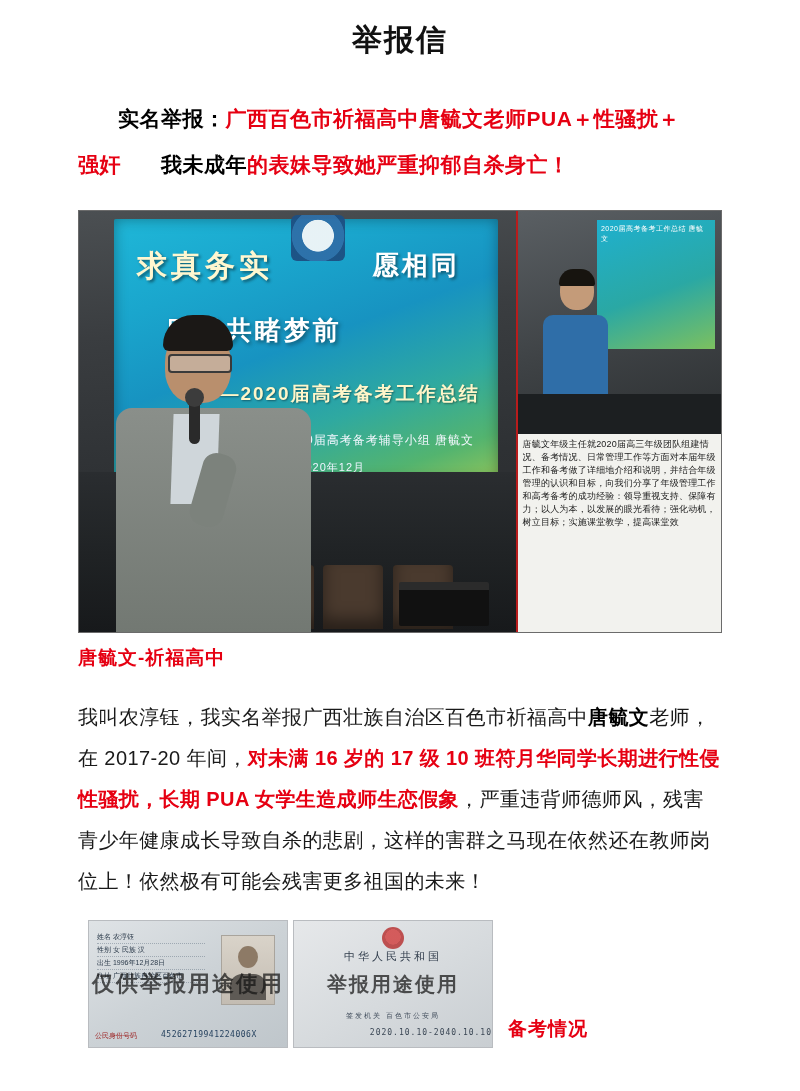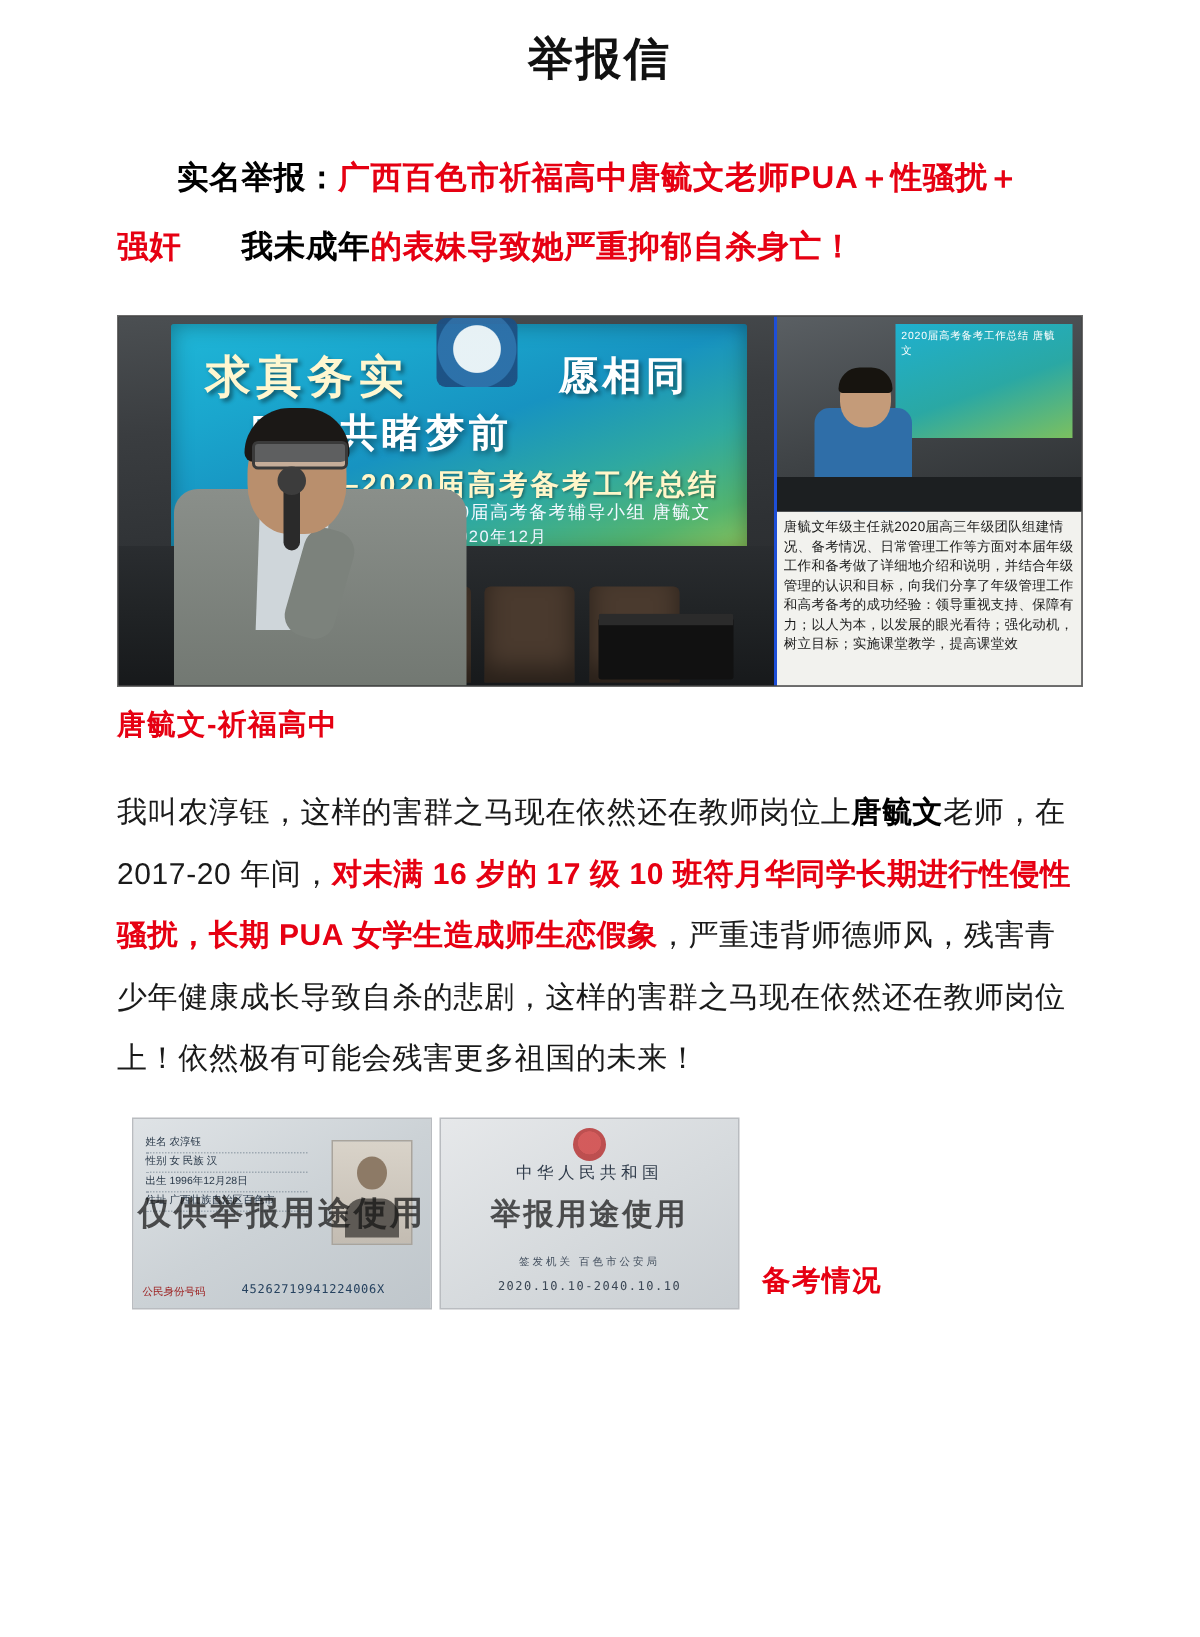--- a/index.html
+++ b/index.html
@@ -38,21 +38,21 @@
     font-weight: bold;
     letter-spacing: 0.5px;
   }
   .lead .blk { color: #000; margin-left: 40px; }
   .lead .red { color: #e60012; }
 
   
   .photo-block {
     margin-top: 22px;
     width: 100%;
-    height: 248px;
+    height: 423px;
     display: flex;
     background: #222;
     border: 1px solid #6b6b6b;
     box-sizing: border-box;
     overflow: hidden;
     position: relative;
   }
   .photo-main {
     position: relative;
     width: 68%;
@@ -245,21 +245,21 @@
     width: 19px; height: 19px;
     background: #3c3c3c;
     border-radius: 50%;
   }
 
   .photo-side {
     width: 32%;
     height: 100%;
     display: flex;
     flex-direction: column;
-    border-left: 2px solid #1d4ed8;
+    border-left: 2px solid #b91c1c;
     box-sizing: border-box;
   }
   .side-top {
     position: relative;
     height: 53%;
     background: linear-gradient(165deg, #5a5f63 0%, #3f4346 55%, #2c2f31 100%);
     overflow: hidden;
   }
   .side-screen {
     position: absolute;
@@ -443,21 +443,21 @@
     width: 100%;
     text-align: center;
     font-size: 7px;
     color: #44505f;
     letter-spacing: 2px;
   }
   .id-valid {
     position: absolute;
     bottom: 10px;
     width: 100%;
-    text-align: center;
+    text-align: right;
     font-size: 8px;
     color: #3a4654;
     letter-spacing: 1px;
     font-family: "DejaVu Sans Mono", monospace;
     margin-top: 26px;
   }
   .watermark {
     position: absolute;
     left: 0; top: 0;
     width: 100%; height: 100%;
@@ -530,21 +530,21 @@
         </div>
         <div class="side-table"></div>
       </div>
       <div class="side-bottom">唐毓文年级主任就2020届高三年级团队组建情况、备考情况、日常管理工作等方面对本届年级工作和备考做了详细地介绍和说明，并结合年级管理的认识和目标，向我们分享了年级管理工作和高考备考的成功经验：领导重视支持、保障有力；以人为本，以发展的眼光看待；强化动机，树立目标；实施课堂教学，提高课堂效</div>
     </div>
   </div>
 
   <div class="caption-red">唐毓文-祈福高中</div>
 
   <div class="body-text">
-    <span>我叫农淳钰，这样的害群之马现在依然还在教师岗位上</span><span class="b">唐毓文</span><span>老师，在 2017-20 年间，</span><span class="r">对未满 16 岁的 17 级 10 班符月华同学长期进行性侵性骚扰，长期 PUA 女学生造成师生恋假象</span><span>，严重违背师德师风，残害青少年健康成长导致自杀的悲剧，这样的害群之马现在依然还在教师岗位上！依然极有可能会残害更多祖国的未来！</span>
+    <span>我叫农淳钰，我实名举报广西壮族自治区百色市祈福高中</span><span class="b">唐毓文</span><span>老师，在 2017-20 年间，</span><span class="r">对未满 16 岁的 17 级 10 班符月华同学长期进行性侵性骚扰，长期 PUA 女学生造成师生恋假象</span><span>，严重违背师德师风，残害青少年健康成长导致自杀的悲剧，这样的害群之马现在依然还在教师岗位上！依然极有可能会残害更多祖国的未来！</span>
   </div>
 
   <div class="id-block">
     <div class="idcard front">
       <div class="id-lines">
         <div>姓名  农淳钰</div>
         <div>性别  女   民族  汉</div>
         <div>出生  1996年12月28日</div>
         <div>住址  广西壮族自治区百色市</div>
       </div>

